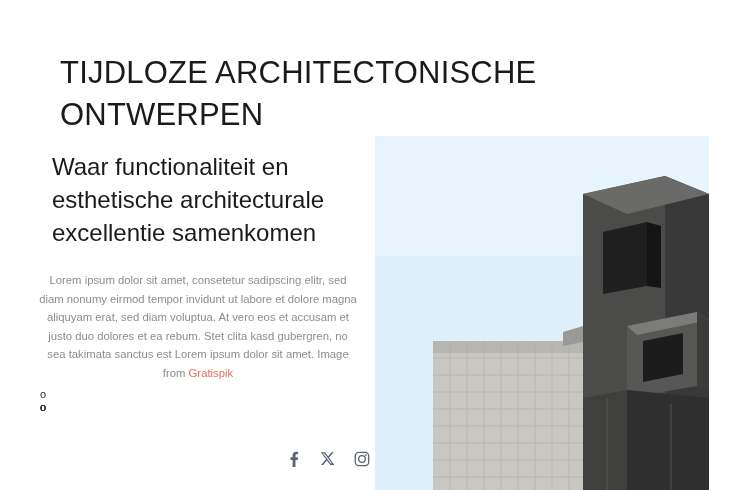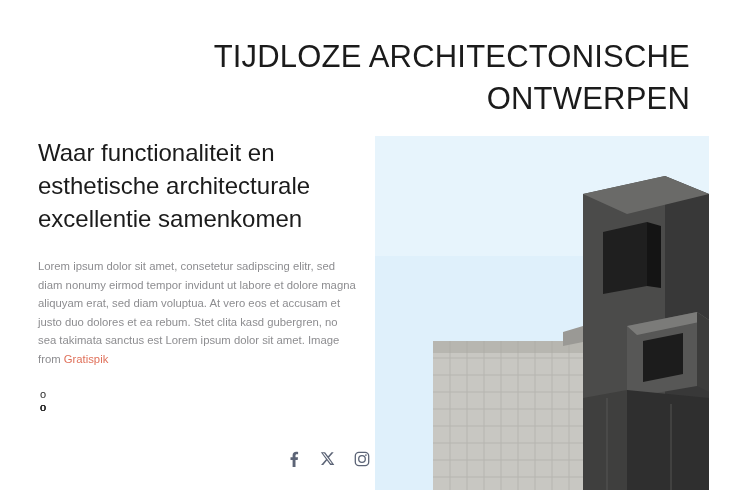--- a/index.html
+++ b/index.html
@@ -18,23 +18,23 @@
     position: relative;
     width: 750px;
     height: 490px;
     background: #ffffff;
   }
 
   
   .headline {
     position: absolute;
     left: 0;
-    top: 15px;
+    top: 31px;
     width: 750px;
-    text-align: right;
+    text-align: left;
     font-size: 31px;
     line-height: 42px;
     letter-spacing: 0.2px;
     font-weight: 400;
     color: #1b1b1b;
     padding: 0 60px;
     box-sizing: border-box;
   }
 
   
@@ -42,27 +42,28 @@
     position: absolute;
     left: 38px;
     top: 136px;
     width: 320px;
   }
   .subhead {
     font-size: 24px;
     line-height: 33px;
     font-weight: 400;
     color: #1b1b1b;
-    margin: 0;
+    margin: 14px;
   }
   .body-copy {
     margin: 22px 0 0 0;
     font-size: 11.3px;
     line-height: 18.5px;
     color: #8d8d90;
+    text-align: center;
   }
   .body-copy a {
     color: #e0715b;
     text-decoration: none;
   }
 
   
   .list {
     position: absolute;
     left: 40px;

